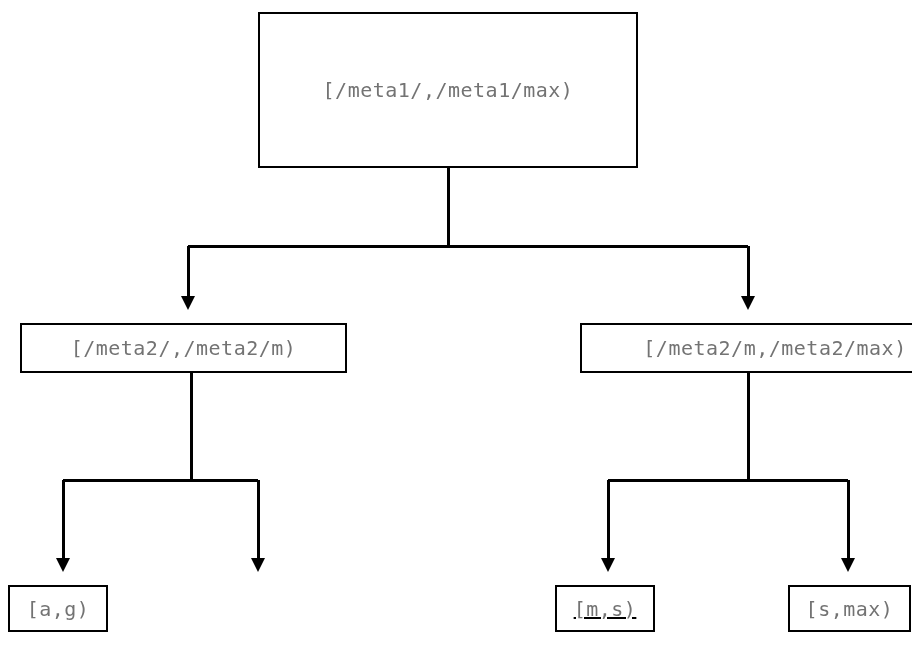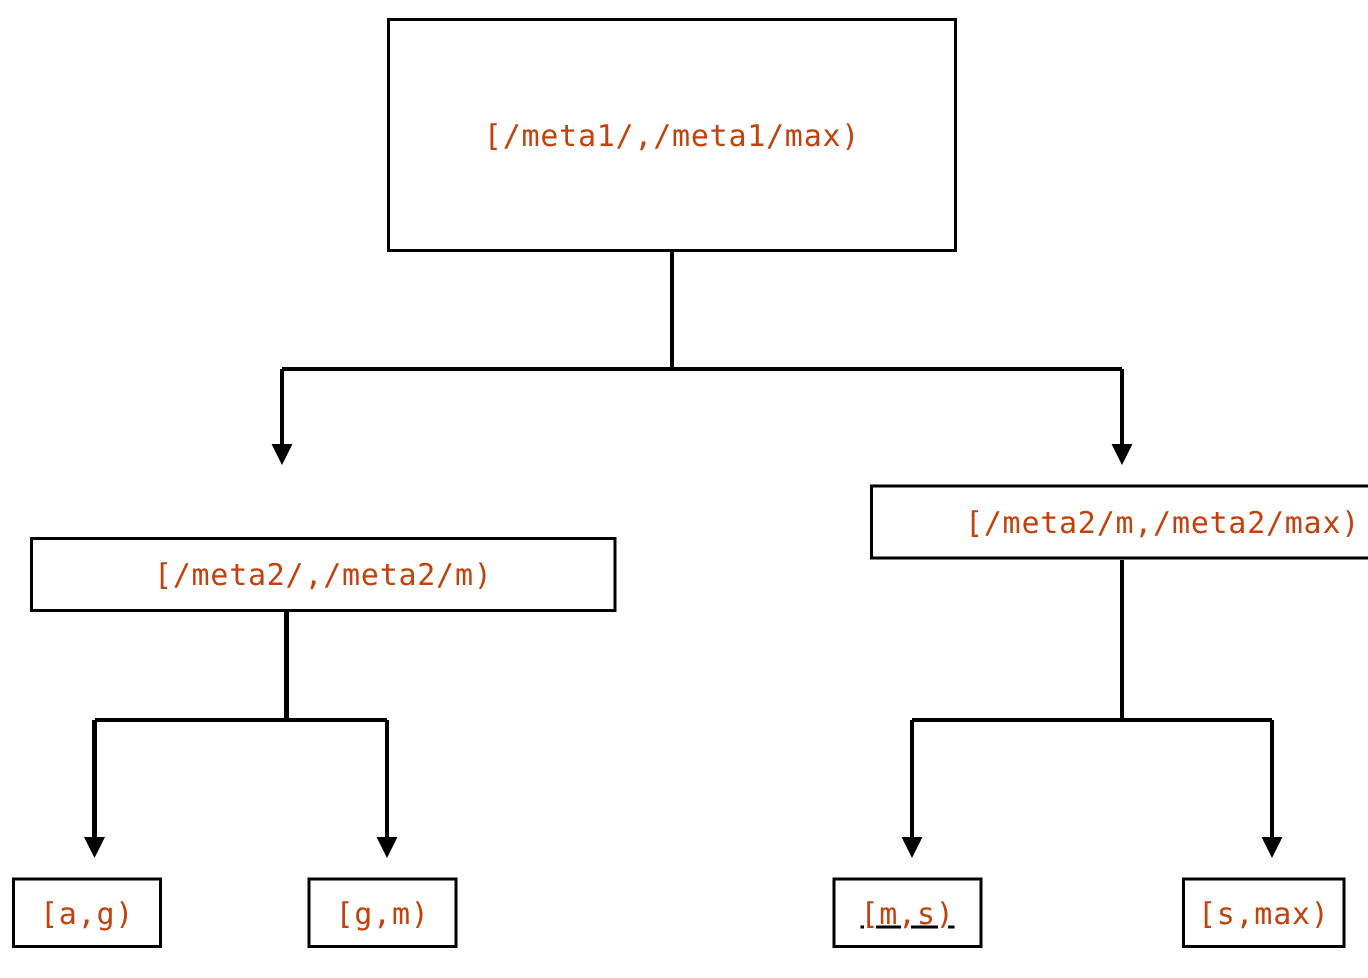--- a/index.html
+++ b/index.html
@@ -33,36 +33,35 @@
     align-items: center;
     justify-content: center;
     color: #000000;
   }
   .node-label {
     font-family: "DejaVu Sans Mono", monospace;
     font-size: 20px;
     line-height: 1;
     letter-spacing: 0.5px;
     white-space: nowrap;
-    color: #c2410c;
+    color: #737373;
   }
   
   #node-root {
     left: 258px;
     top: 12px;
     width: 380px;
     height: 156px;
   }
   
   #node-mid-left {
     left: 20px;
     top: 323px;
-    width: 391px;
+    width: 327px;
     height: 50px;
-    margin-top: 35px;
   }
   #node-mid-right {
     left: 580px;
     top: 323px;
     width: 390px;
     height: 50px;
   }
   
   #node-leaf-0 {
     left: 8px;
@@ -79,21 +78,21 @@
   #node-leaf-2 {
     left: 555px;
     top: 585px;
     width: 100px;
     height: 47px;
     text-decoration: underline;
   }
   #node-leaf-3 {
     left: 788px;
     top: 585px;
-    width: 109px;
+    width: 123px;
     height: 47px;
   }
 </style>
 </head>
 <body>
 
 <div id="diagram-root">
 
   <svg class="tree-svg" viewBox="0 0 912 652">
     <g fill="#000000" stroke="#000000" stroke-width="3" shape-rendering="crispEdges">
@@ -133,23 +132,20 @@
   </div>
 
   <div class="node-box" id="node-mid-right">
     <span class="node-label">[/meta2/m,/meta2/max)</span>
   </div>
 
   <div class="node-box" id="node-leaf-0">
     <span class="node-label">[a,g)</span>
   </div>
 
-  <div class="node-box" id="node-leaf-1">
-    <span class="node-label">[g,m)</span>
-  </div>
 
   <div class="node-box" id="node-leaf-2">
     <span class="node-label">[m,s)</span>
   </div>
 
   <div class="node-box" id="node-leaf-3">
     <span class="node-label">[s,max)</span>
   </div>
 
 </div>

